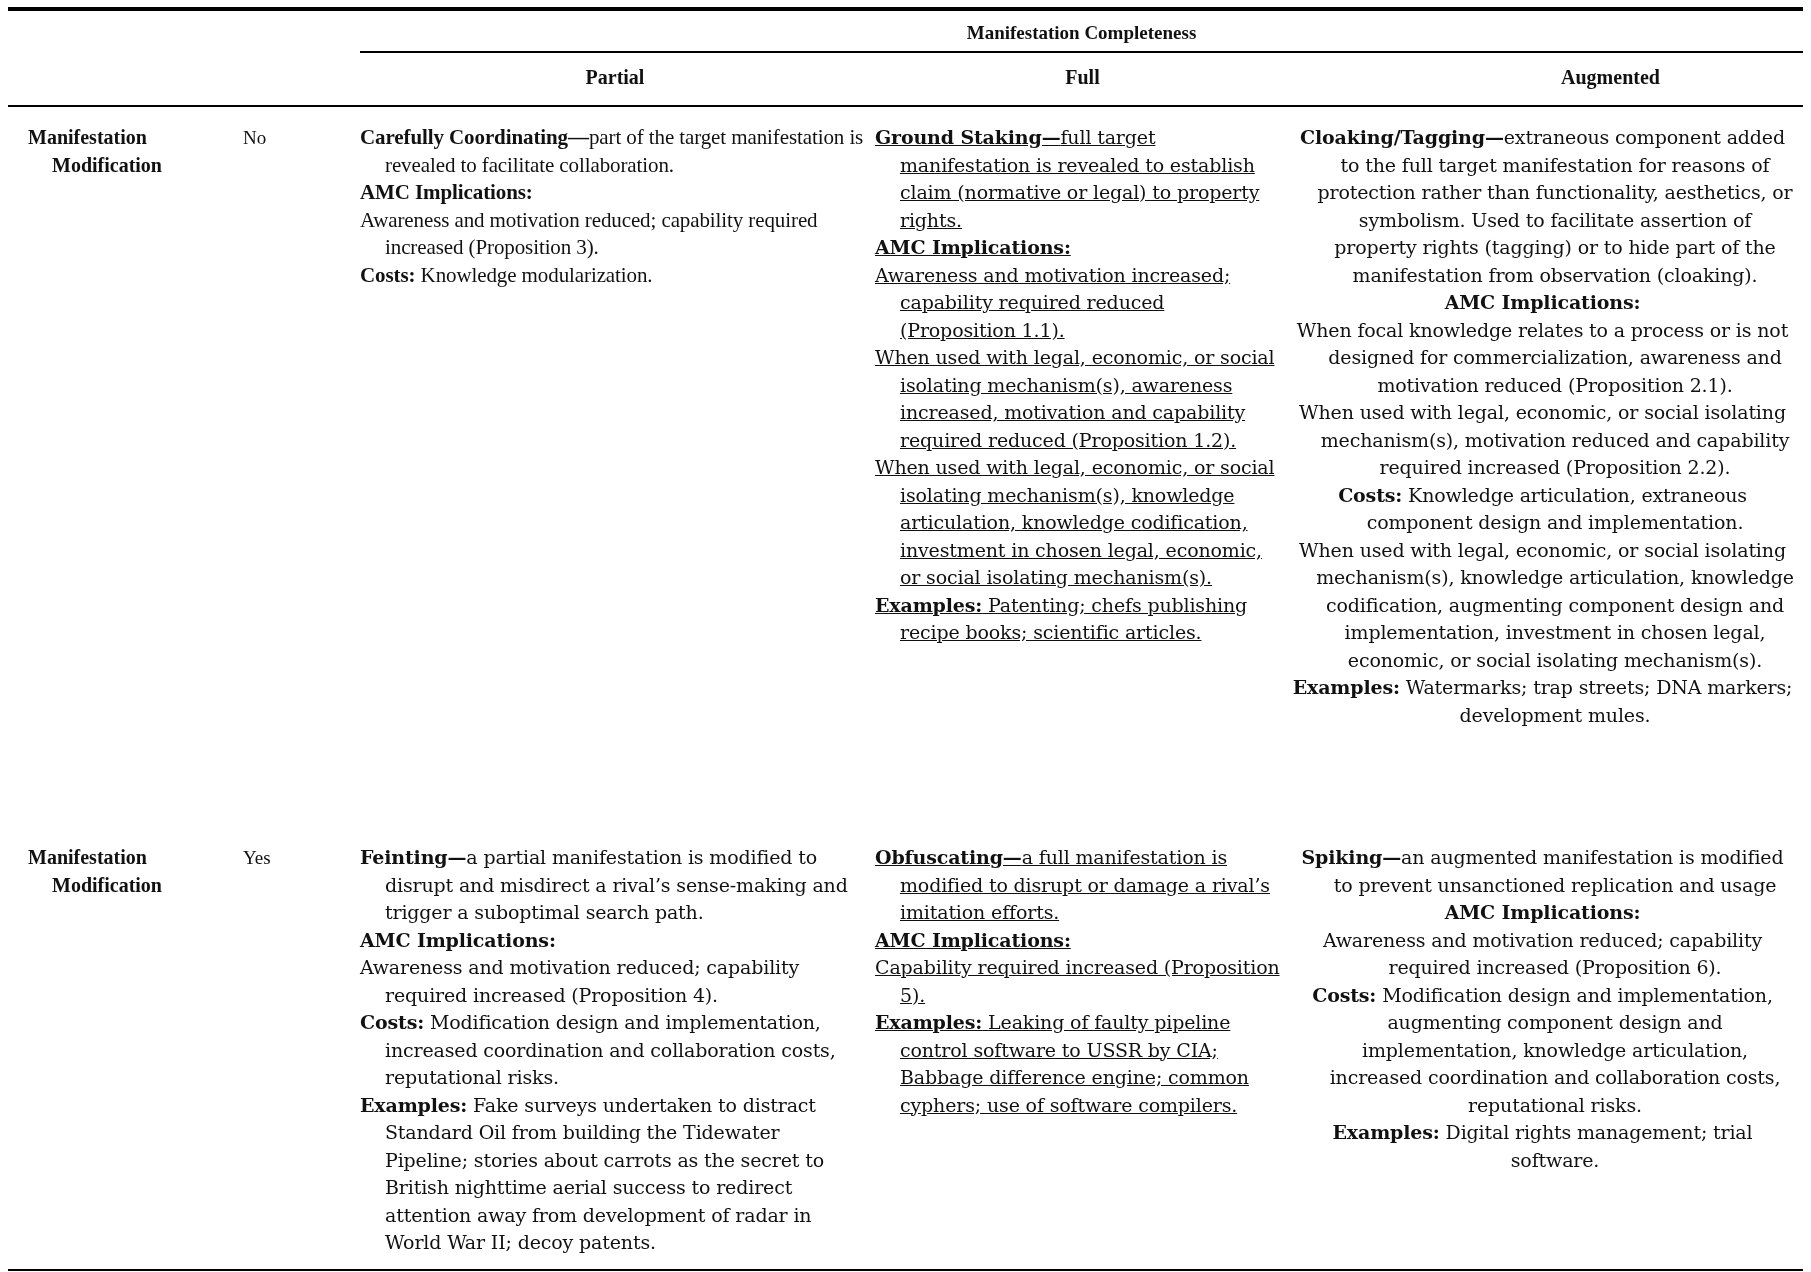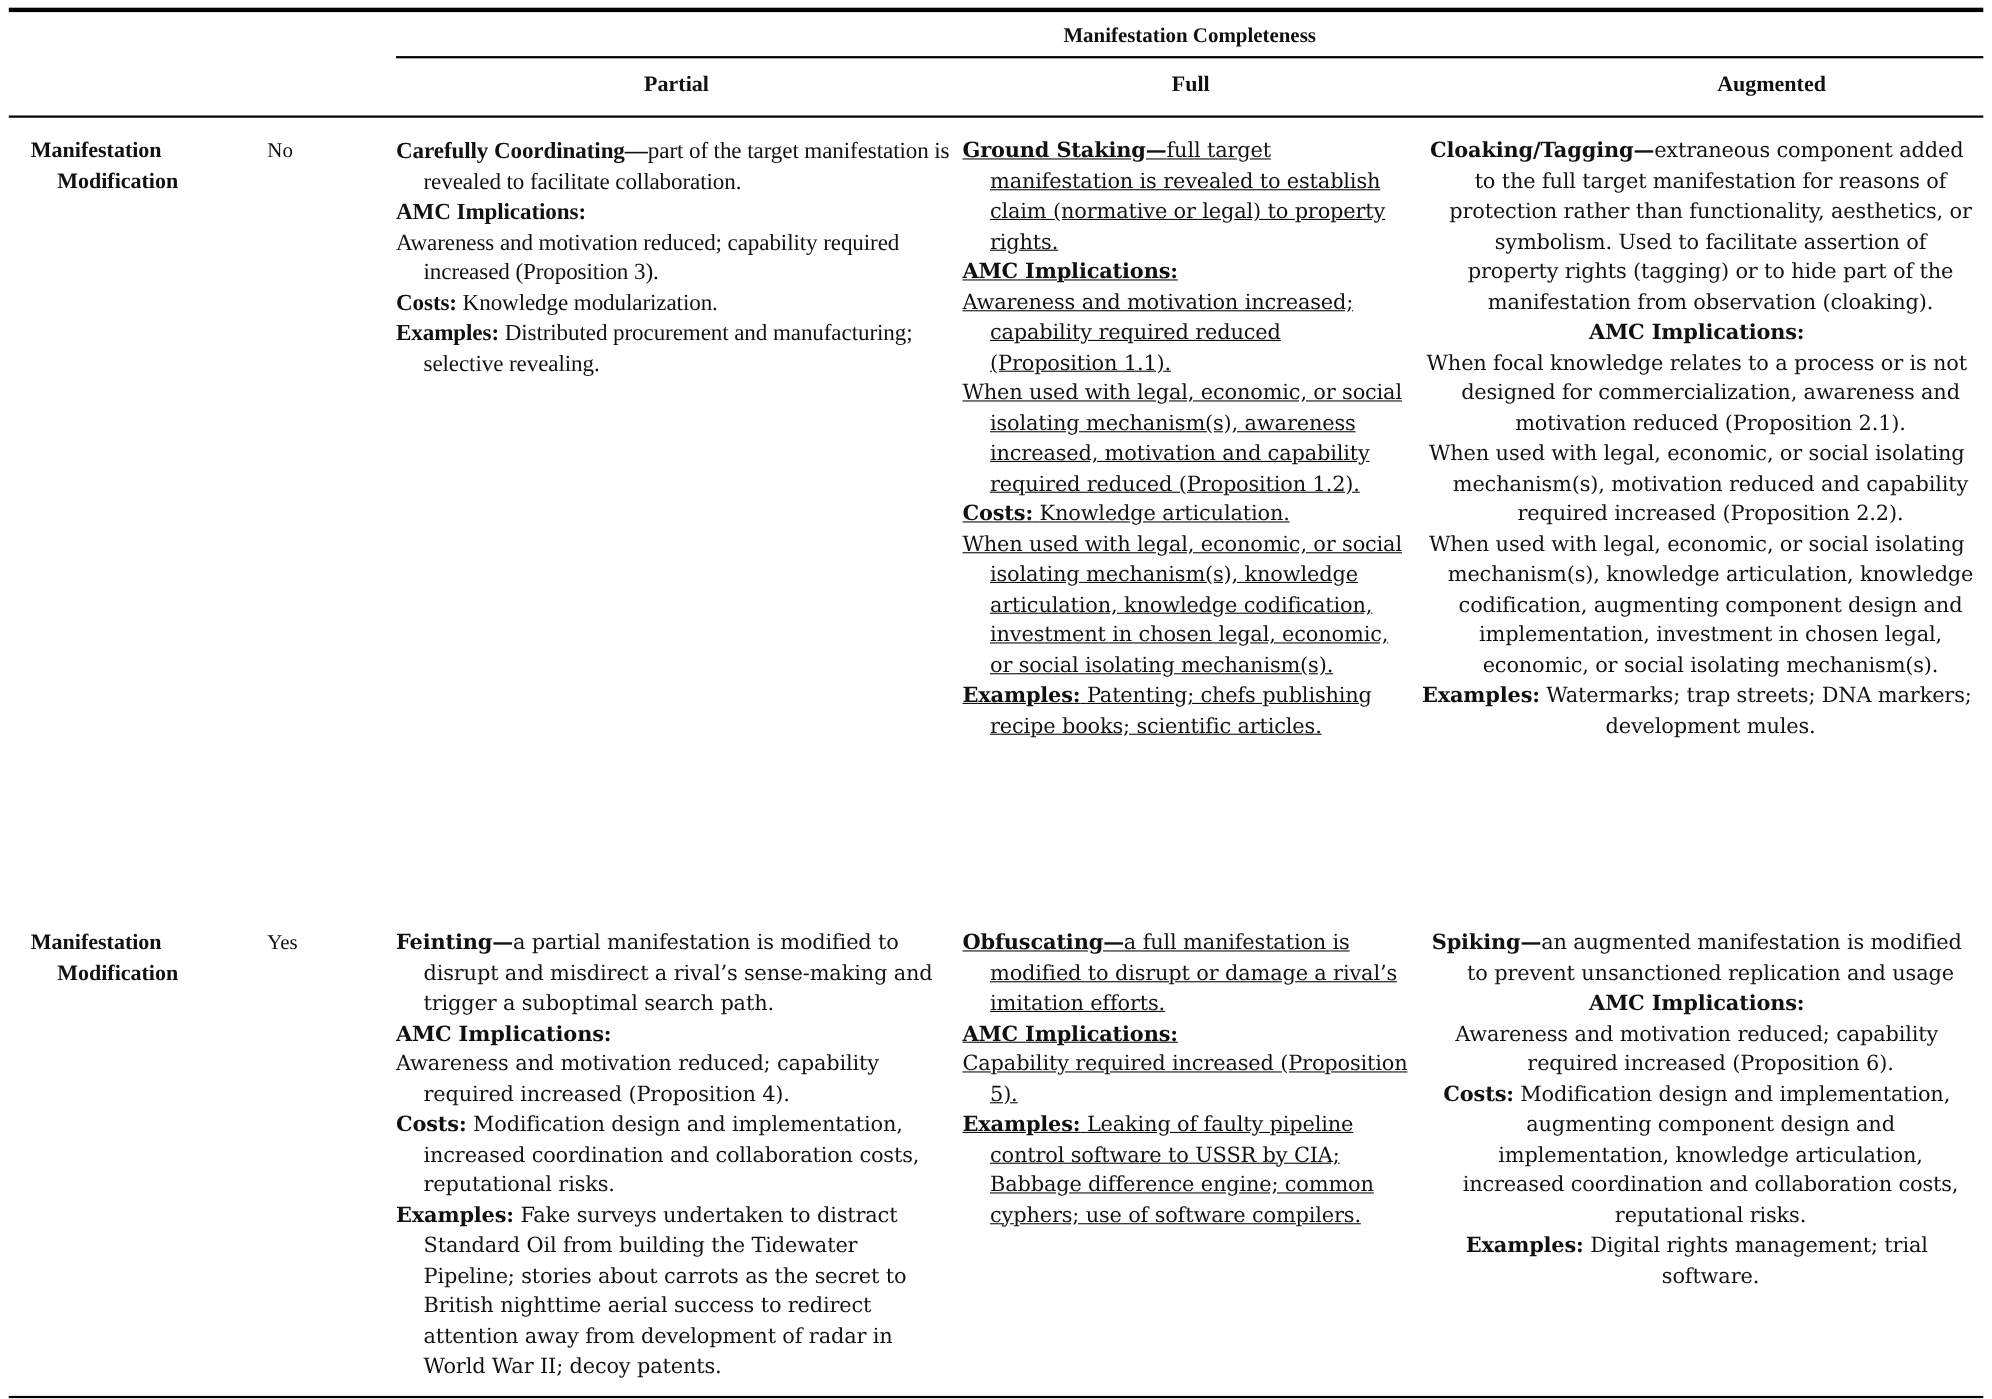--- a/index.html
+++ b/index.html
@@ -109,36 +109,35 @@
   <div class="col-header col-h-augmented">Augmented</div>
   <div class="rule rule-head"></div>
 
   <div class="row-label r1">Manifestation Modification</div>
   <div class="row-value r1">No</div>
   <div class="cell narrow-font c-partial r1">
       <p class="para"><span class="b">Carefully Coordinating—</span><span>part of the target manifestation is revealed to facilitate collaboration.</span></p>
       <p class="para b">AMC Implications:</p>
       <p class="para">Awareness and motivation reduced; capability required increased (Proposition 3).</p>
       <p class="para"><span class="b">Costs:</span> <span>Knowledge modularization.</span></p>
-      <p class="para"><span class="b">Examples:</span> <span>Distributed procurement and manufacturing; selective revealing.</span></p>
     </div>
   <div class="cell c-full r1">
       <p class="para"><span class="b">Ground Staking—</span><span>full target manifestation is revealed to establish claim (normative or legal) to property rights.</span></p>
       <p class="para b">AMC Implications:</p>
       <p class="para">Awareness and motivation increased; capability required reduced (Proposition 1.1).</p>
       <p class="para">When used with legal, economic, or social isolating mechanism(s), awareness increased, motivation and capability required reduced (Proposition 1.2).</p>
-      <p class="para"><span class="b">Costs:</span> <span>Knowledge articulation.</span></p>
       <p class="para"><span>When used with legal, economic, or social isolating mechanism(s), knowledge articulation, knowledge codification, investment in chosen legal, economic, or social isolating mechanism(s).</span></p>
       <p class="para"><span class="b">Examples:</span> <span>Patenting; chefs publishing recipe books; scientific articles.</span></p>
     </div>
   <div class="cell c-augmented r1">
       <p class="para"><span class="b">Cloaking/Tagging—</span><span>extraneous component added to the full target manifestation for reasons of protection rather than functionality, aesthetics, or symbolism. Used to facilitate assertion of property rights (tagging) or to hide part of the manifestation from observation (cloaking).</span></p>
       <p class="para b">AMC Implications:</p>
       <p class="para">When focal knowledge relates to a process or is not designed for commercialization, awareness and motivation reduced (Proposition 2.1).</p>
       <p class="para">When used with legal, economic, or social isolating mechanism(s), motivation reduced and capability required increased (Proposition 2.2).</p>
+      <p class="para"><span class="b">Costs:</span> <span>Knowledge articulation, extraneous component design and implementation.</span></p>
       <p class="para"><span>When used with legal, economic, or social isolating mechanism(s), knowledge articulation, knowledge codification, augmenting component design and implementation, investment in chosen legal, economic, or social isolating mechanism(s).</span></p>
       <p class="para"><span class="b">Examples:</span> <span>Watermarks; trap streets; DNA markers; development mules.</span></p>
     </div>
 
   <div class="row-label r2">Manifestation Modification</div>
   <div class="row-value r2">Yes</div>
   <div class="cell c-partial r2">
       <p class="para"><span class="b">Feinting—</span><span>a partial manifestation is modified to disrupt and misdirect a rival’s sense-making and trigger a suboptimal search path.</span></p>
       <p class="para b">AMC Implications:</p>
       <p class="para">Awareness and motivation reduced; capability required increased (Proposition 4).</p>

